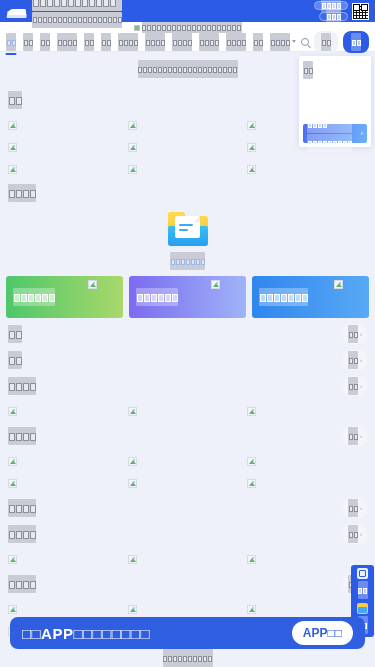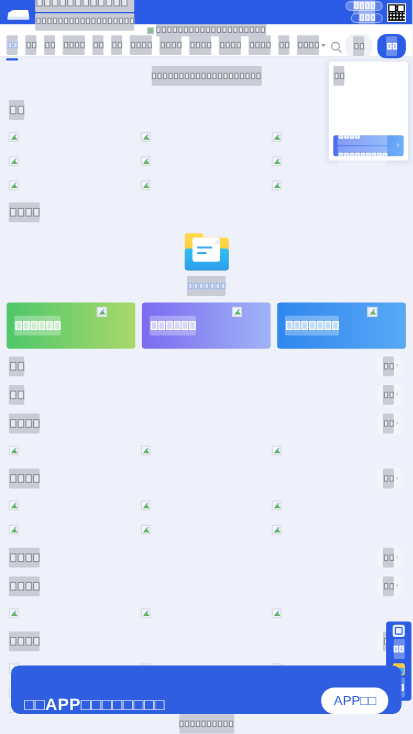--- a/index.html
+++ b/index.html
@@ -256,32 +256,32 @@
     border: 1.5px solid #2c5ce6; border-radius: 1px;
   }
   .sw-ico.folder2 { background: #ffc93c; }
   .sw-ico.folder2::after {
     content:""; position:absolute; left:1px; top:4px; right:1px; bottom:1px;
     background:#3fa9f5; border-radius:1px;
   }
 
   
   .appbar {
-    position: absolute; left: 10px; right: 10px; bottom: 18px; height: 44px;
+    position: absolute; left: 10px; right: 10px; bottom: 18px; height: 32px;
     background: #2f5fe0; border-radius: 8px;
-    display: flex; align-items: flex-end; padding: 0 12px;
+    display: flex; align-items: center; padding: 0 12px;
     z-index: 8;
   }
   .appbar .msg {
     color: #ffffff; font-size: 15px; font-weight: 700; letter-spacing: 0.5px;
     white-space: nowrap;
   }
   .appbar .dl {
     margin-left: auto; background: #ffffff; color: #2f5fe0;
-    font-size: 12px; font-weight: 400; border-radius: 14px;
+    font-size: 12px; font-weight: 700; border-radius: 14px;
     padding: 5px 11px; white-space: nowrap;
   }
 
   .footer {
     position: absolute; left: 0; right: 0; bottom: 0; height: 18px;
     background: #eef1fa; display: flex; align-items: center; justify-content: center;
   }
 </style>
 </head>
 <body>

